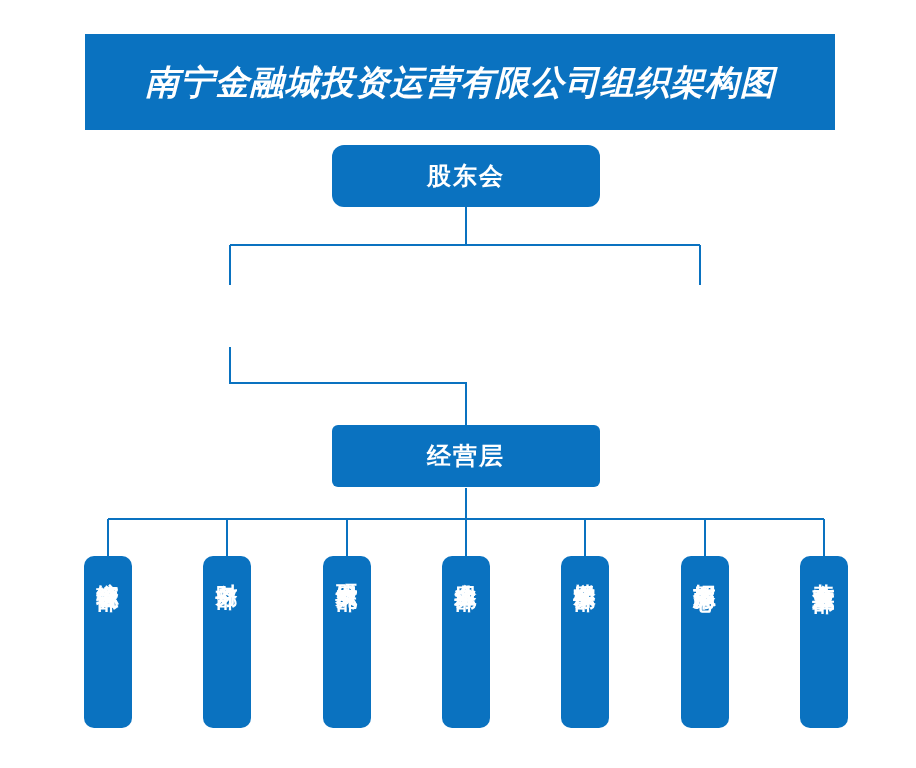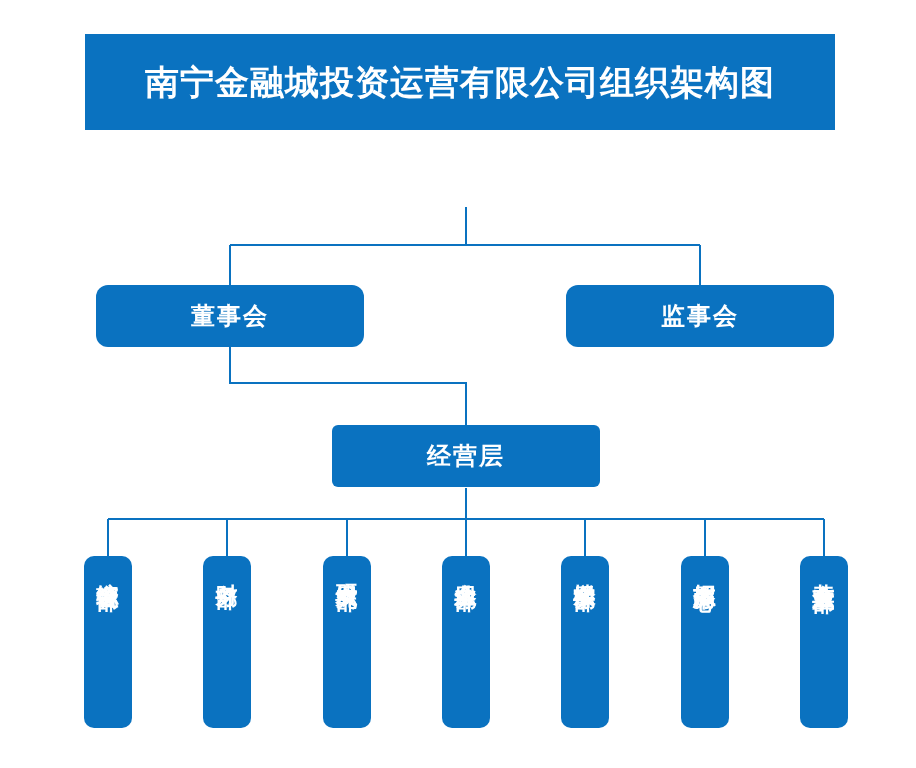--- a/index.html
+++ b/index.html
@@ -22,20 +22,21 @@
   #title-banner {
     position: absolute;
     left: 85px;
     top: 34px;
     width: 750px;
     height: 96px;
     background: #0A72C0;
     display: flex;
     align-items: center;
     justify-content: center;
+    font-style: italic;
   }
   #title-text {
     color: #ffffff;
     font-size: 34px;
     font-weight: bold;
     letter-spacing: 1px;
     line-height: 1;
     white-space: nowrap;
   }
 
@@ -115,28 +116,25 @@
       <path d="M108,519 L108,556"></path>
       <path d="M227,519 L227,556"></path>
       <path d="M347,519 L347,556"></path>
       <path d="M466,519 L466,556"></path>
       <path d="M585,519 L585,556"></path>
       <path d="M705,519 L705,556"></path>
       <path d="M824,519 L824,556"></path>
     </g>
   </svg>
 
-
-  <div class="node horiz" style="left:96px; top:285px; width:268px;">
-    <span class="node-label">董事会</span>
+  <div class="node horiz" style="left:332px; top:145px; width:268px;">
+    <span class="node-label">股东会</span>
   </div>
 
-  <div class="node horiz" style="left:566px; top:285px; width:268px;">
-    <span class="node-label">监事会</span>
-  </div>
+
 
   <div class="node horiz" style="left:332px; top:425px; width:268px;border-radius:6px;">
     <span class="node-label">经营层</span>
   </div>
 
   <div class="node vert" style="left:84px; top:556px;">
     <span class="node-label">综合管理部</span>
   </div>
 
   <div class="node vert" style="left:203px; top:556px;">

